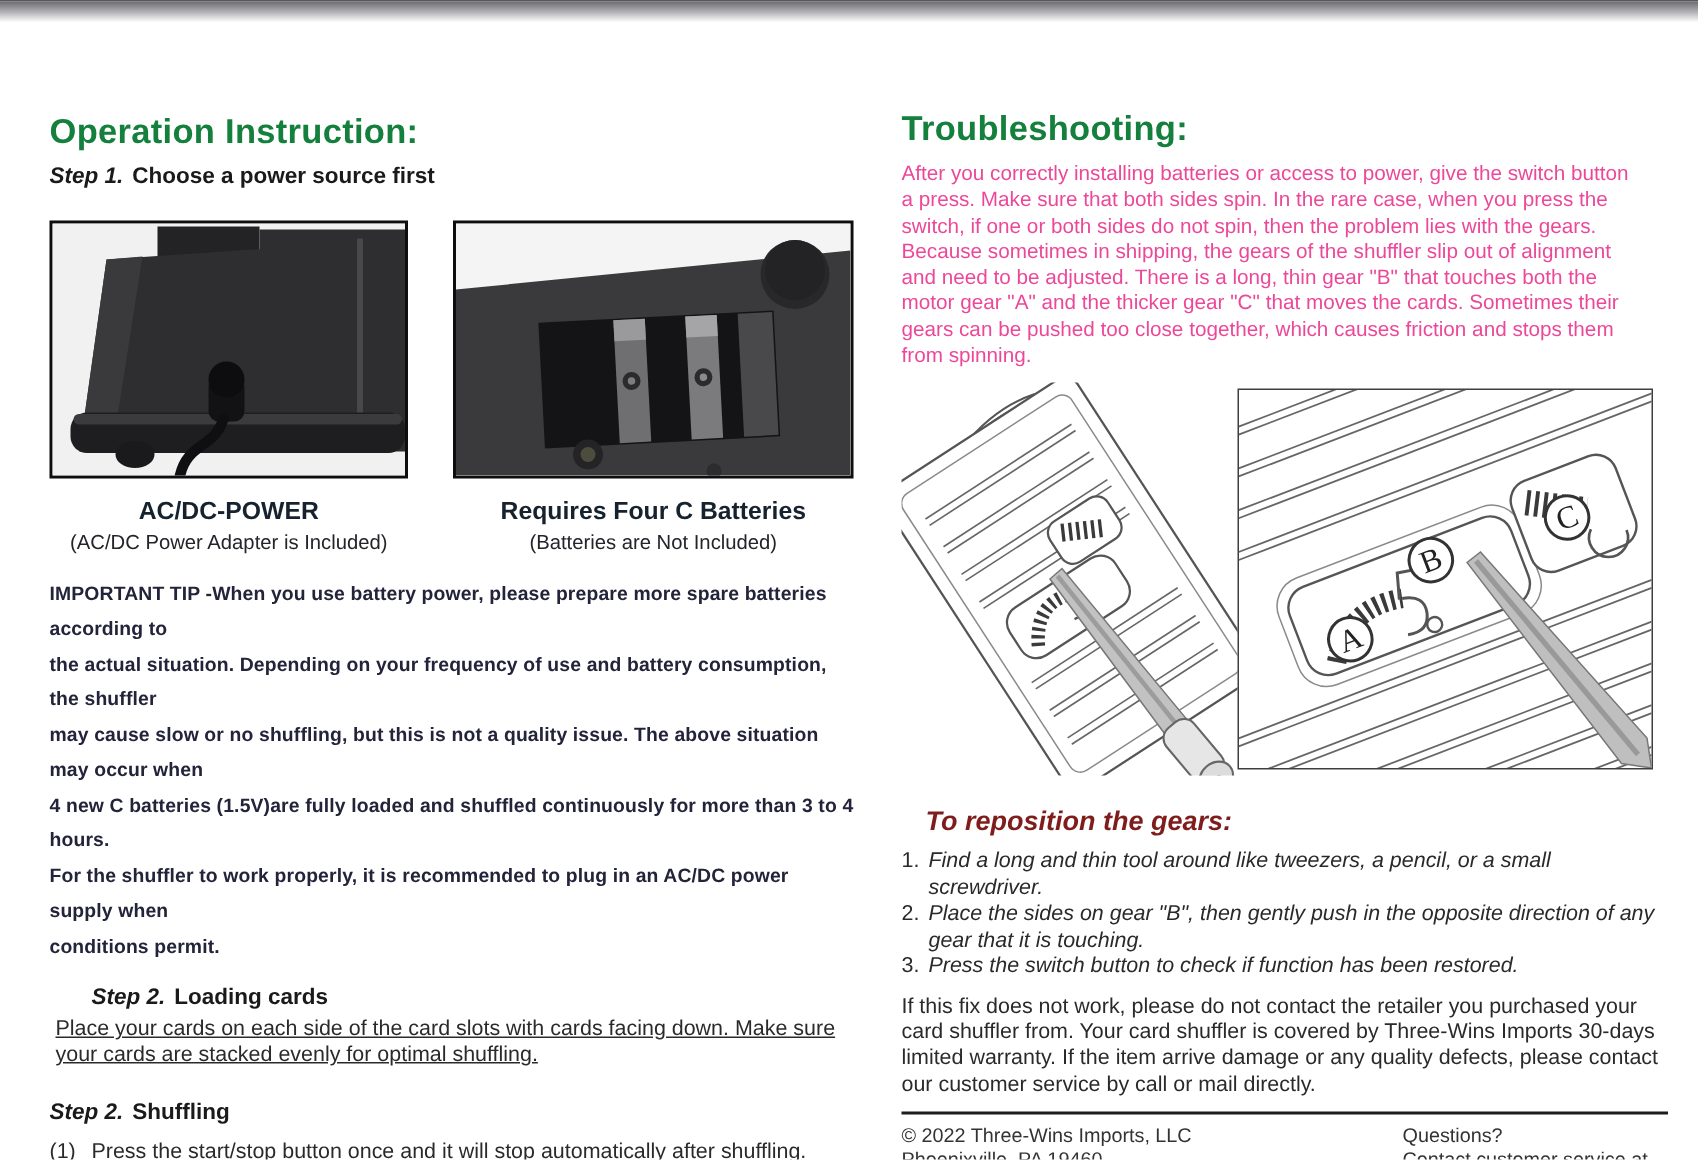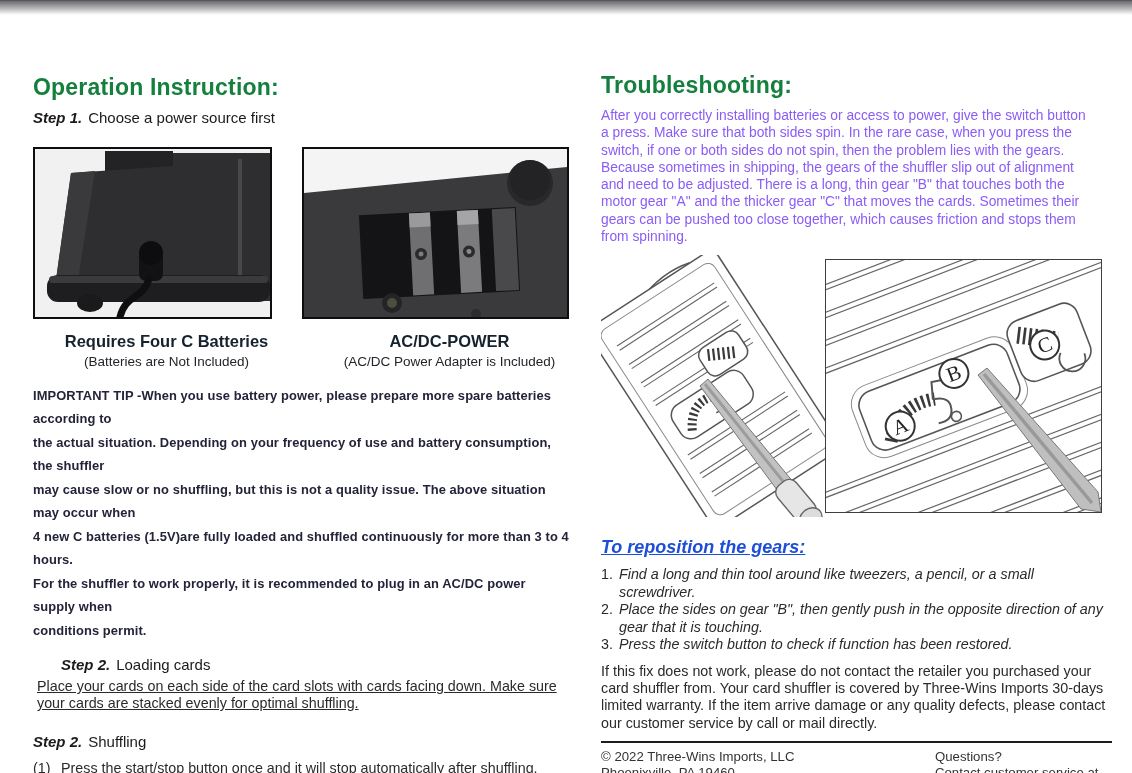--- a/index.html
+++ b/index.html
@@ -11,48 +11,48 @@
     position:absolute;left:0;top:0;width:1132px;height:14px;
     background:linear-gradient(180deg,#6c6c70 0%,#8f8f93 25%,#b9b9bc 55%,#e2e2e4 80%,#ffffff 100%);
     border-top:1px solid #58585c;
   }
   .col{position:absolute;}
   .col-left{left:33px;top:74px;width:537px;}
   .col-right{left:601px;top:72px;width:511px;}
   h1{font-size:23px;font-weight:bold;color:#15803d;margin:0 0 8px 0;letter-spacing:.2px;}
   .stepline{font-size:15px;color:#1a1a1a;margin-top:4px;}
   .steplabel{font-style:italic;font-weight:bold;margin-right:6px;}
-  .steptitle{font-weight:normal;}
+  .steptitle{font-weight:bold;}
   .photos{display:flex;gap:30px;margin-top:21px;align-items:flex-start;}
   .photo{margin:0;}
   .photo svg{display:block;border:2px solid #0e0e0e;background:#f4f4f4;}
   .captions{display:flex;gap:30px;margin-top:13px;}
   .caption{text-align:center;}
   .caption.c1{width:239px;}
   .caption.c2{width:267px;}
   .cap-title{font-size:16.5px;font-weight:bold;color:#16222e;line-height:1.2;}
   .cap-sub{font-size:13.5px;color:#24242a;margin-top:2px;}
   .tip{
     margin:15px 0 0 0;font-size:12.9px;font-weight:bold;
     color:#23233a;line-height:23.5px;white-space:pre-line;letter-spacing:.1px;
   }
   .stepbody{margin:5px 0 0 4px;font-size:14.3px;line-height:17px;color:#2a2a2a;white-space:pre-line;text-decoration:underline;}
   .s2{margin-top:14px;margin-left:28px;}
   .s3{margin-top:21px;}
   .numitem{display:flex;font-size:14.3px;line-height:17px;color:#2a2a2a;}
   .numitem .num{flex:none;width:28px;}
   .numitem .itxt{white-space:pre-line;}
   .ni1{margin-top:10px;}
-  .intro{margin:0;font-size:13.8px;line-height:17.3px;color:#8b5cf6;white-space:pre-line;}
+  .intro{margin:0;font-size:13.8px;line-height:17.3px;color:#ec4899;white-space:pre-line;}
   .diagram{position:relative;margin-top:10px;width:511px;height:262px;}
   .svg-shuffler-under{position:absolute;left:0;top:0;}
   .svg-detail{position:absolute;left:224px;top:4px;border:1.5px solid #3f3f3f;background:#fff;}
   .diagram svg{overflow:hidden;}
   .gearlabel{font-family:"Liberation Serif", serif;font-size:21px;fill:#222;text-anchor:middle;}
-  .repo-heading{font-size:18px;font-weight:bold;font-style:italic;color:#1d4ed8;margin:20px 0 8px 0;text-decoration:underline;}
+  .repo-heading{font-size:18px;font-weight:bold;font-style:italic;color:#7f1d1d;margin:20px 0 8px 16px;}
   .repoitem{display:flex;font-size:14.3px;line-height:17.5px;color:#2a2a2a;}
   .repoitem .num{flex:none;width:18px;}
   .repoitem .itxt{white-space:pre-line;font-style:italic;}
   .note{margin:9px 0 0 0;font-size:14.3px;line-height:17.3px;color:#2a2a2a;white-space:pre-line;}
   .divider{border:none;border-top:2px solid #1d1d1d;margin:9px 0 0 0;width:511px;}
   .footer{display:flex;margin-top:6px;font-size:13.2px;line-height:15.6px;color:#333;}
   .footer .fleft{width:334px;}
   .footer .fright{flex:1;}
   .fline{white-space:nowrap;}
 </style>
@@ -102,27 +102,27 @@
           <circle cx="165" cy="104" r="2.5" fill="#8a8a8c"></circle>
         </g>
         <circle cx="88" cy="154" r="10" fill="#242426"></circle>
         <circle cx="88" cy="154" r="5" fill="#4d4d3f"></circle>
         <circle cx="172" cy="165" r="5" fill="#2c2c2e"></circle>
       </svg>
     </figure>
   </div>
 
   <div class="captions">
+    <div class="caption c1">
+      <div class="cap-title">AC/DC-POWER</div>
+      <div class="cap-sub">(AC/DC Power Adapter is Included)</div>
+    </div>
     <div class="caption c2">
       <div class="cap-title">Requires Four C Batteries</div>
       <div class="cap-sub">(Batteries are Not Included)</div>
-    </div>
-    <div class="caption c1">
-      <div class="cap-title">AC/DC-POWER</div>
-      <div class="cap-sub">(AC/DC Power Adapter is Included)</div>
     </div>
   </div>
 
   <p class="tip">IMPORTANT TIP -When you use battery power, please prepare more spare batteries  according to
 the actual situation. Depending on your frequency of use and battery consumption, the shuffler
 may cause slow or no shuffling, but this is not a quality issue. The above situation may occur when
 4 new C batteries (1.5V)are fully loaded and shuffled continuously for more than 3 to 4 hours.
 For the shuffler to work properly, it is recommended to plug in an AC/DC power supply when
 conditions permit.</p>
 

